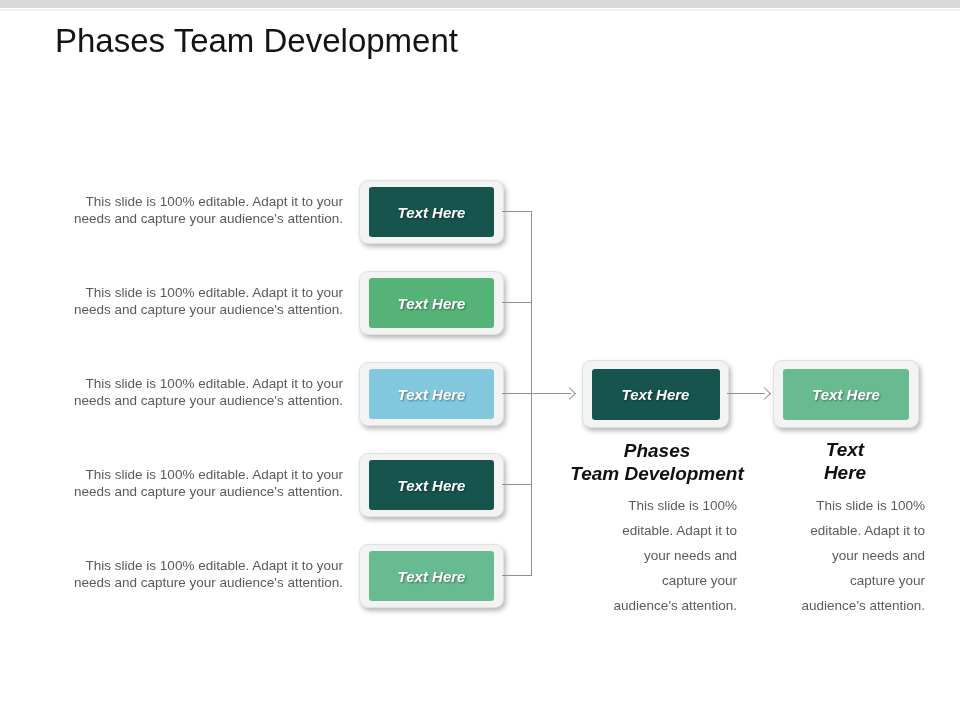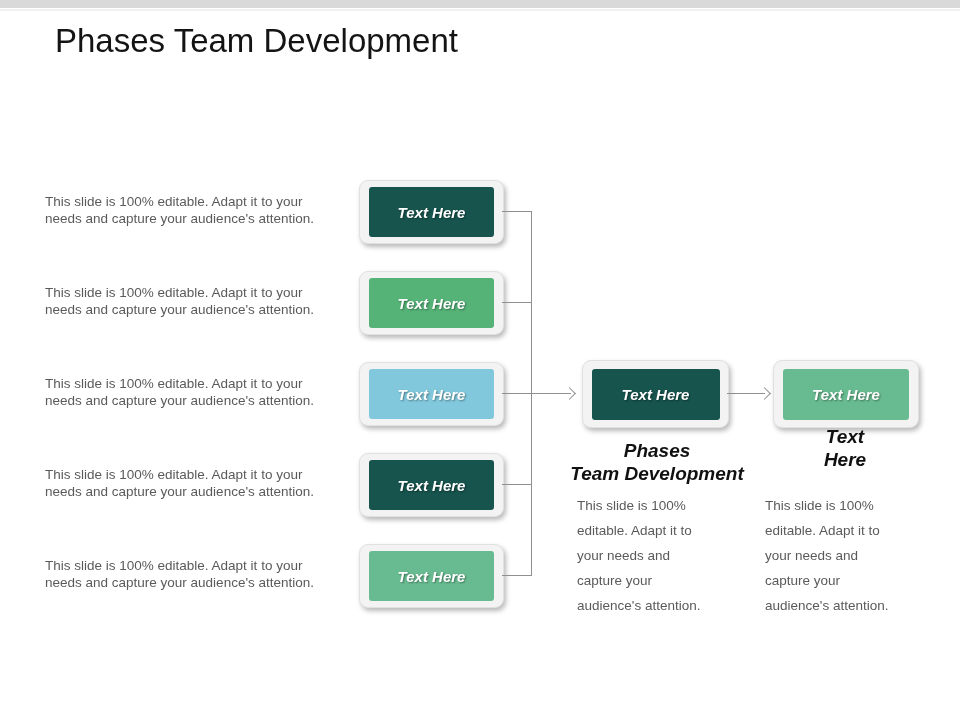--- a/index.html
+++ b/index.html
@@ -8,21 +8,21 @@
     font-family:"Liberation Sans", sans-serif; overflow:hidden;text-decoration:underline;
   }
   .topbar{position:absolute;left:0;top:0;width:960px;height:8px;background:#d9d9d9;}
   .topbar-sub{position:absolute;left:0;top:9px;width:960px;height:2px;background:#f1f1f1;}
   .title{
     position:absolute;left:55px;top:22px;margin:0;
     font-size:33px;font-weight:400;color:#141414;white-space:nowrap;
   }
   .row-desc,.caption{
     position:absolute;color:#5a5a5a;font-size:13.5px;line-height:16.5px;
-    text-align:left;white-space:pre-line;
+    text-align:right;white-space:pre-line;
   }
   .caption{line-height:25px;}
   .shape{
     position:absolute;background:#f3f3f3;border:1px solid #e1e1e1;border-radius:9px;
     box-shadow:2px 3px 5px rgba(0,0,0,.28);
     display:flex;align-items:center;justify-content:center;
   }
   .shape-inner{
     border-radius:3px;display:flex;align-items:center;justify-content:center;
   }
@@ -108,21 +108,21 @@
   <div class="chev" style="left:760px;top:389px;"></div>
 
   <div class="shape" style="left:773px;top:360px;width:144px;height:66px;">
     <div class="shape-inner" style="width: 126px; height: 51px; background-color: rgb(104, 187, 144);">
       <span class="shape-label">Text Here</span>
     </div>
   </div>
 
   <div class="heading" style="left:557px;top:439px;width:200px;">Phases
 Team Development</div>
-  <div class="heading" style="left:745px;top:425px;width:200px;">Text
+  <div class="heading" style="left:745px;top:438px;width:200px;">Text
 Here</div>
 
   <div class="caption" style="left:577px;top:493px;width:160px;">This slide is 100%
 editable. Adapt it to
 your needs and
 capture your
 audience's attention.</div>
   <div class="caption" style="left:765px;top:493px;width:160px;">This slide is 100%
 editable. Adapt it to
 your needs and

